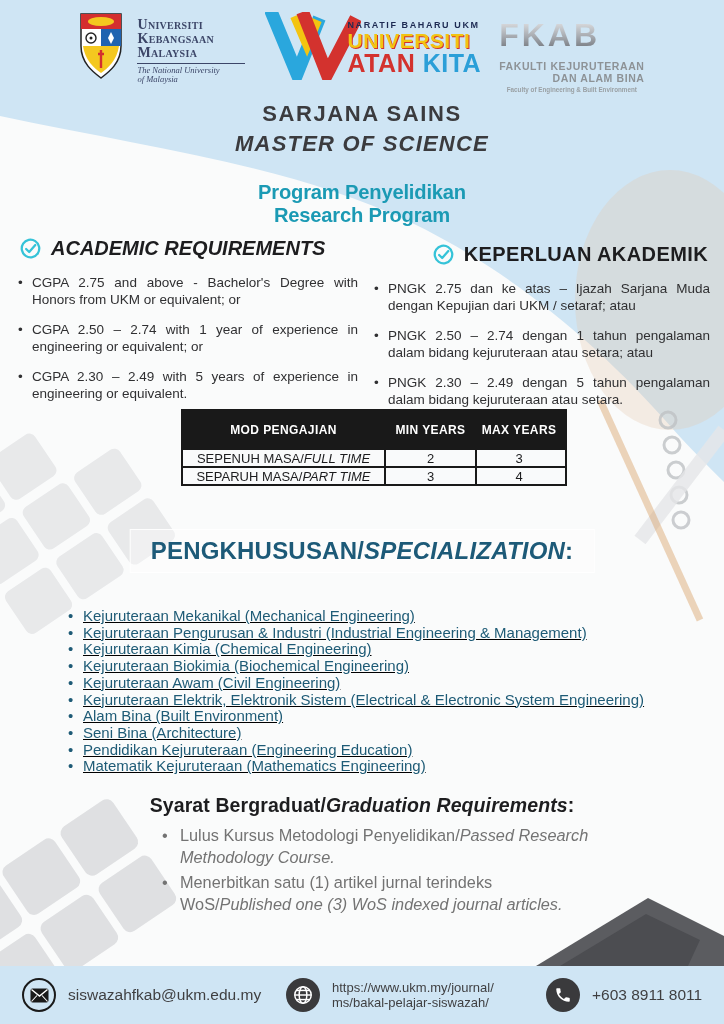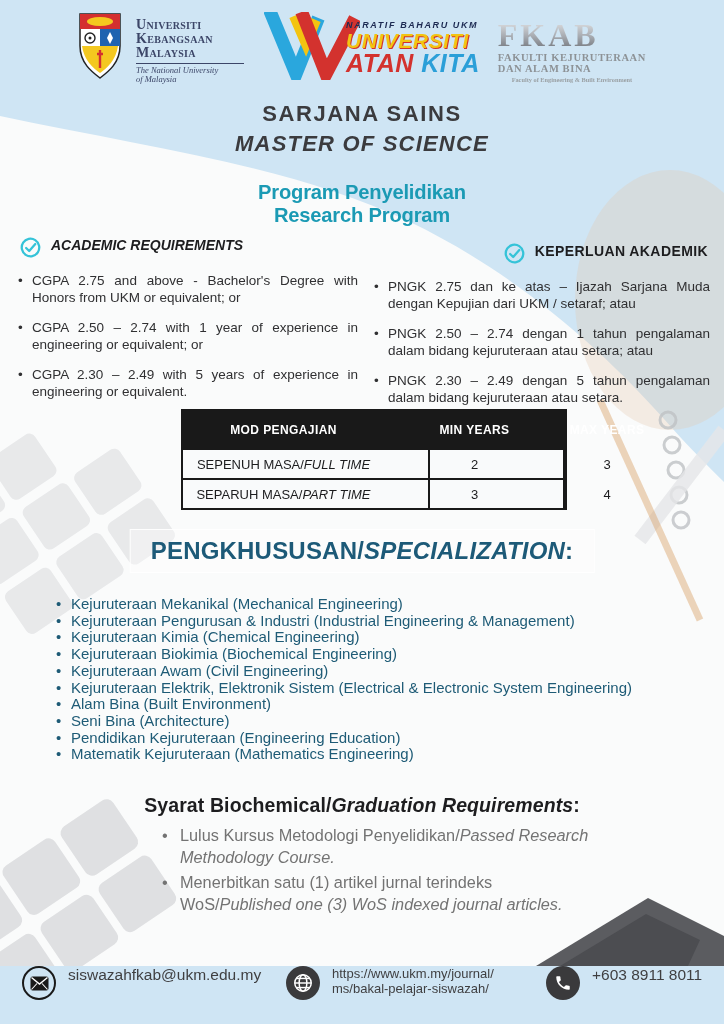--- a/index.html
+++ b/index.html
@@ -12,87 +12,87 @@
   #bg{position:absolute;top:0;left:0;z-index:0;}
   .layer{position:absolute;z-index:2;}
 
   
   .header{top:12px;left:0;right:0;display:flex;justify-content:center;align-items:flex-start;gap:14px;}
   .crest-text{display:flex;flex-direction:column;margin-top:6px;}
   .crest-name{font-family:"Liberation Serif", serif;font-variant:small-caps;font-weight:bold;
     color:#3c4668;font-size:14px;line-height:14px;letter-spacing:.3px;}
   .crest-rule{border-top:1.3px solid #3c4668;margin:3px 0 2px 0;width:108px;}
   .crest-tag{font-family:"Liberation Serif", serif;font-style:italic;color:#3c4668;font-size:8.5px;line-height:9px;}
-  .watan{display:flex;align-items:flex-start;margin-left:6px;font-style:italic;}
+  .watan{display:flex;align-items:flex-start;margin-left:6px;}
   .watan-text{margin-left:-14px;margin-top:8px;display:flex;flex-direction:column;}
   .watan-kicker{font-size:9px;font-weight:bold;color:#1d2a52;letter-spacing:1.6px;}
   .watan-line1{font-size:21px;font-weight:bold;color:#f3c411;letter-spacing:.5px;line-height:21px;
     text-shadow:1px 1px 0 #d3322e;}
   .watan-line2{font-size:25px;font-weight:bold;line-height:24px;letter-spacing:.5px;}
   .watan-red{color:#d3322e;} .watan-blue{color:#2b9fd8;}
-  .fkab{display:flex;flex-direction:column;margin-top:8px;margin-left:4px;font-family:Liberation Serif, serif;}
+  .fkab{display:flex;flex-direction:column;margin-top:8px;margin-left:4px;}
   .fkab-acronym{font-size:32px;font-weight:bold;line-height:30px;letter-spacing:3px;color:#979ca2;
     background:linear-gradient(180deg,#e3e4e6 0%,#a6aab0 55%,#70747a 100%);
     -webkit-background-clip:text;background-clip:text;-webkit-text-fill-color:transparent;}
-  .fkab-l1{font-size:10.5px;font-weight:bold;color:#8d9296;letter-spacing:.6px;margin-top:2px;}
-  .fkab-l2{font-size:10.5px;font-weight:bold;color:#8d9296;letter-spacing:.6px;text-align:left;}
+  .fkab-l1{font-size:10.5px;font-weight:bold;color:#8d9296;letter-spacing:.6px;margin-top:10px;}
+  .fkab-l2{font-size:10.5px;font-weight:bold;color:#8d9296;letter-spacing:.6px;text-align:right;}
   .fkab-l3{font-size:6.3px;font-weight:bold;color:#9aa0a4;text-align:center;margin-top:2px;}
 
   
   .title-block{top:101px;left:0;right:0;text-align:center;color:#3b3b3e;}
   .title-my{font-size:22px;font-weight:bold;letter-spacing:1.6px;}
   .title-en{font-size:22px;font-weight:bold;font-style:italic;letter-spacing:1.2px;margin-top:4px;}
   .program-block{top:180px;left:0;right:0;text-align:center;color:#1b9ab4;font-weight:bold;
     font-size:21px;line-height:23px;letter-spacing:-.2px;transform:scaleX(.96);}
 
   
   .req{color:#303032;}
   .req-left{top:237px;left:16px;width:342px;}
   .req-right{top:243px;left:372px;width:338px;}
-  .req-head{display:flex;align-items:flex-start;gap:10px;font-size:14px;font-weight:bold;color:#1d1d1f;}
+  .req-head{display:flex;align-items:center;gap:10px;font-size:20px;font-weight:bold;color:#1d1d1f;}
   .req-left .req-head{font-style:italic;margin-left:4px;}
   .req-right .req-head{justify-content:flex-end;margin-right:2px;letter-spacing:.4px;}
   .req ul{list-style:none;margin:14px 0 0 0;padding:0;}
   .req li{position:relative;padding-left:16px;margin-bottom:13px;font-size:13.5px;line-height:17px;text-align:justify;}
   .req li::before{content:"•";position:absolute;left:2px;top:0;font-size:13.5px;}
 
   
   .table{top:409px;left:181px;width:382px;border:2px solid #191919;background:rgba(249,250,251,.93);}
-  .t-head,.tr{display:grid;grid-template-columns:201px 91px 86px;gap:44px;}
+  .t-head,.tr{display:grid;grid-template-columns:201px 91px 86px;}
   .t-head{background:#191919;color:#fff;}
   .th{font-size:12px;font-weight:bold;letter-spacing:.4px;display:flex;align-items:center;justify-content:center;height:37px;}
   .th + .th{border-left:2px solid #191919;}
   .tr{border-top:2px solid #191919;}
-  .td{font-size:13px;color:#1c1c1e;display:flex;align-items:center;justify-content:center;height:28px;}
+  .td{font-size:13px;color:#1c1c1e;display:flex;align-items:center;justify-content:center;height:16px;}
   .td + .td{border-left:2px solid #191919;}
   .td em{font-style:italic;}
 
   
   .spec-head{top:529px;left:50%;transform:translateX(-50%);white-space:nowrap;
     font-size:24px;font-weight:bold;color:#1d5a78;letter-spacing:.2px;
     padding:7px 20px;background:rgba(255,255,255,.35);border:1px solid rgba(255,255,255,.9);}
   .spec-head em{font-style:italic;}
   .spec-list{top:592px;left:50px;right:10px;}
-  .spec-list ul{list-style:none;margin:4px;padding:0;}
+  .spec-list ul{list-style:none;margin:16px;padding:0;text-decoration:underline;}
   .spec-list li{position:relative;padding-left:17px;font-size:15px;line-height:16.7px;
     color:#1e5b76;white-space:nowrap;}
   .spec-list li::before{content:"•";position:absolute;left:2px;top:0;color:#1e5b76;}
 
   
   .grad{top:794px;left:0;right:0;display:flex;flex-direction:column;align-items:center;color:#1d1d1f;}
   .grad-head{font-size:19.5px;font-weight:bold;letter-spacing:.1px;}
   .grad-head em{font-style:italic;}
   .grad ul{list-style:none;width:472px;margin:7px 0 0 0;padding:0 0 0 34px;box-sizing:border-box;}
   .grad li{position:relative;padding-left:20px;font-size:16.3px;line-height:22px;margin-bottom:3px;color:#737373;}
   .grad li::before{content:"•";position:absolute;left:2px;top:0;}
   .grad li em{font-style:italic;}
 
   
   .footer{bottom:0;left:0;right:0;height:58px;background:#cfe5f4;}
-  .f-group{position:absolute;top:0;height:58px;display:flex;align-items:flex-start;gap:12px;color:#3f3f41;}
+  .f-group{position:absolute;top:0;height:58px;display:flex;align-items:center;gap:12px;color:#3f3f41;}
   .f-email{left:22px;} .f-web{left:286px;} .f-phone{left:546px;}
   .f-text{font-size:15.5px;}
   .f-url{font-size:13px;line-height:15px;}
   .icon-circle-outline{width:34px;height:34px;border-radius:50%;border:2px solid #1a1a1a;
     display:flex;align-items:center;justify-content:center;box-sizing:border-box;}
   .icon-circle-fill{width:34px;height:34px;border-radius:50%;background:#3a3a3c;
     display:flex;align-items:center;justify-content:center;}
 </style>
 </head>
 <body>
@@ -264,21 +264,21 @@
       <li>Kejuruteraan Elektrik, Elektronik Sistem (Electrical &amp; Electronic System Engineering)</li>
       <li>Alam Bina (Built Environment)</li>
       <li>Seni Bina (Architecture)</li>
       <li>Pendidikan Kejuruteraan (Engineering Education)</li>
       <li>Matematik Kejuruteraan (Mathematics Engineering)</li>
     </ul>
 </div>
 
 <div class="layer grad">
   <div class="grad-head">
-    <span>Syarat Biochemical/</span><em>Graduation Requirements</em><span>:</span>
+    <span>Syarat Bergraduat/</span><em>Graduation Requirements</em><span>:</span>
   </div>
   <ul>
 
       <li><span>Lulus Kursus Metodologi Penyelidikan/</span><em>Passed Research Methodology Course.</em></li>
 
       <li><span>Menerbitkan satu (1) artikel jurnal terindeks WoS/</span><em>Published one (3) WoS indexed journal articles.</em></li>
     </ul>
 </div>
 
 <div class="layer footer">

